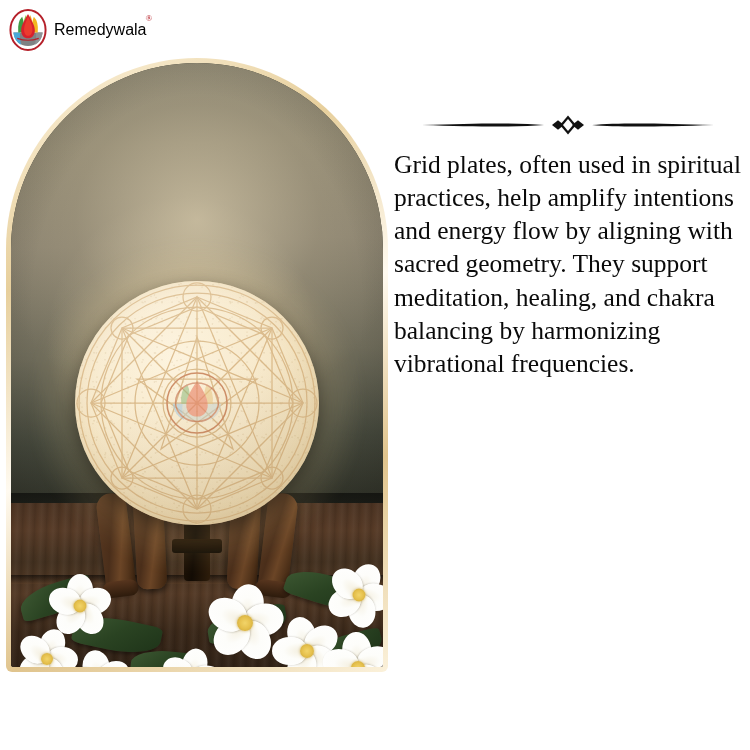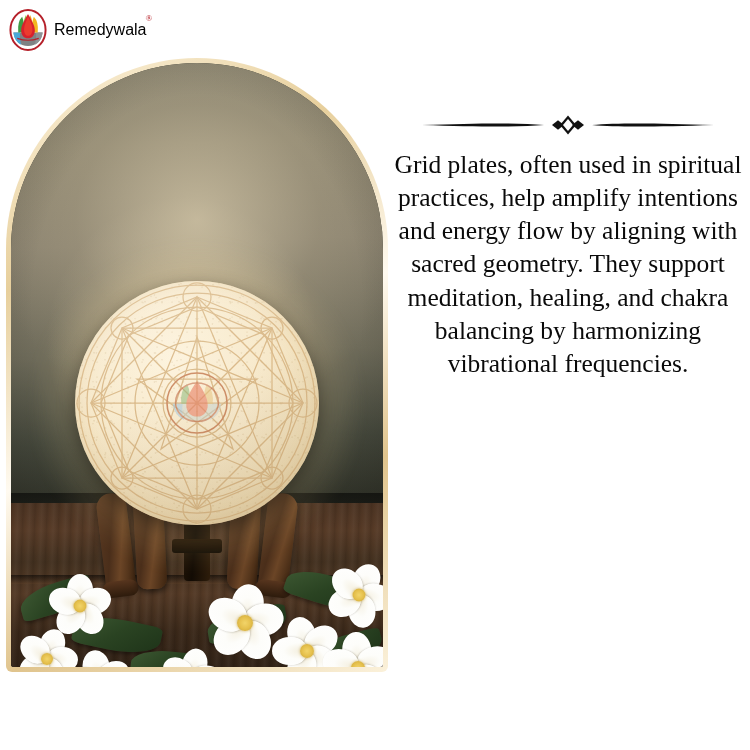--- a/index.html
+++ b/index.html
@@ -281,21 +281,20 @@
     height: 22px;
     width: 100%;
     display: flex;
     justify-content: center;
   }
   #body-copy {
     font-family: "Liberation Serif", serif;
     font-size: 25.5px;
     line-height: 1.30;
     color: #0a0a0a;
-    text-align: center;
     margin: 0;
     padding: 0 2px;
   }
 </style>
 </head>
 <body>
 
 <div id="poster">
 
   <div id="brand-header">

